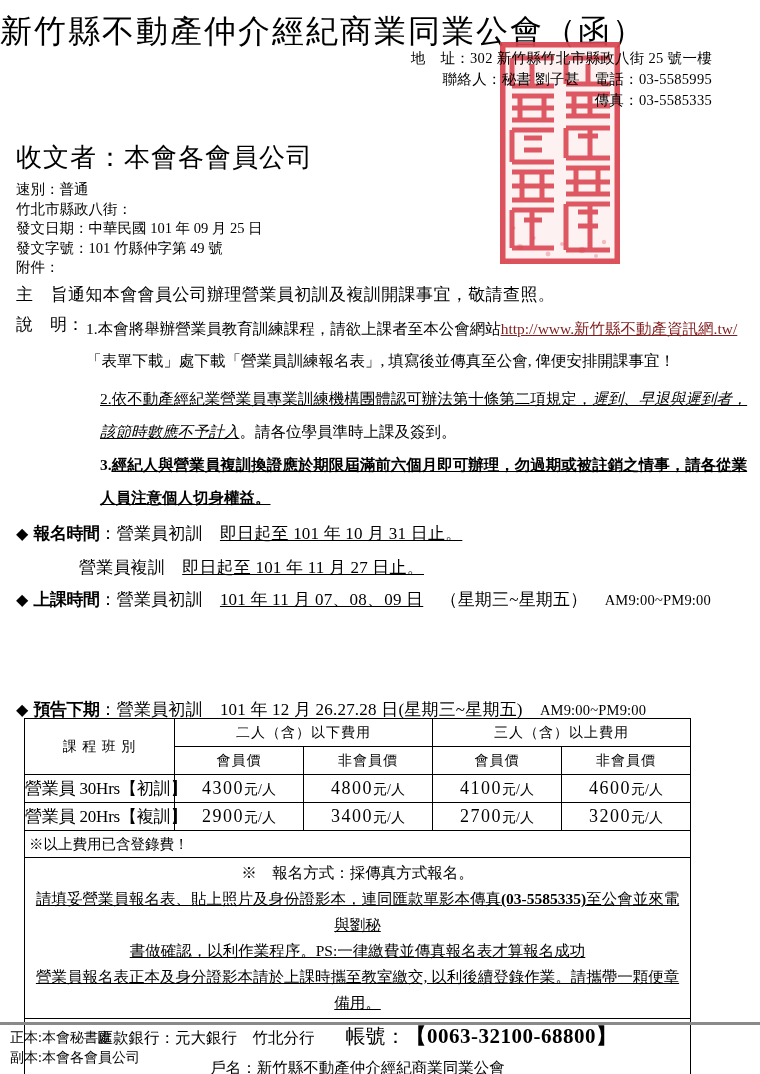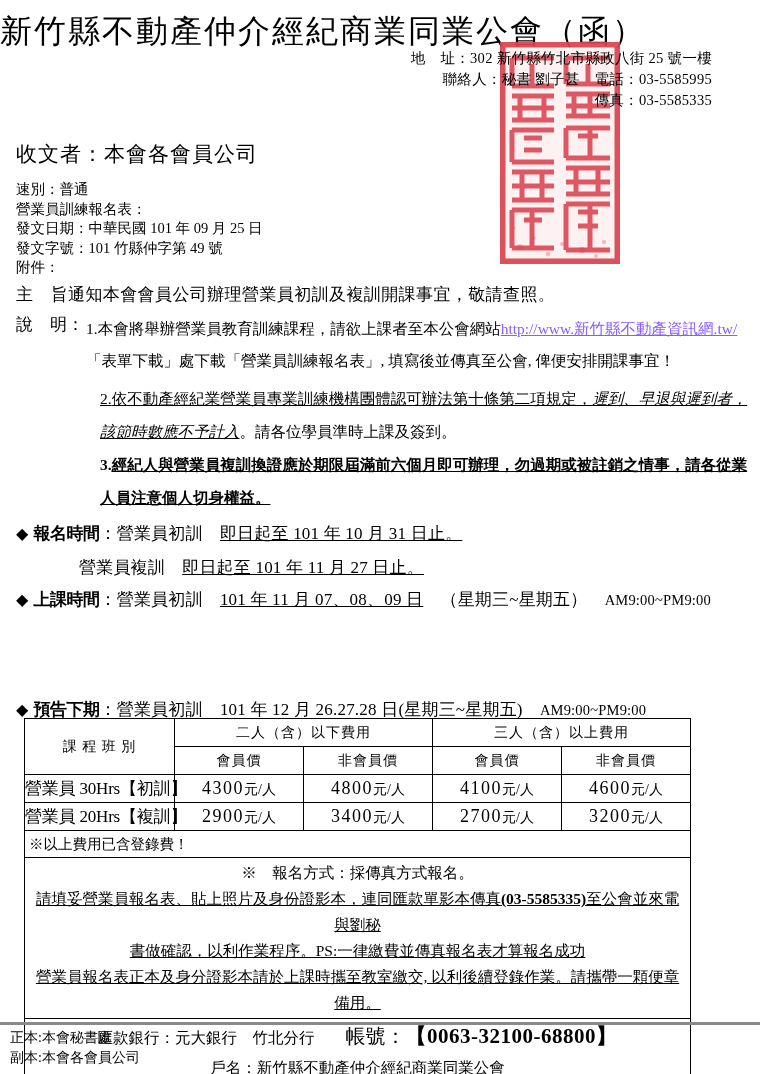--- a/index.html
+++ b/index.html
@@ -55,21 +55,21 @@
     white-space: nowrap;
   }
   .contact div { letter-spacing: .3px; }
   .ltr { font-family: "Liberation Serif", serif; }
 
   
   .recipient {
     position: absolute;
     left: 16px;
     top: 140px;
-    font-size: 21px;
+    font-size: 26px;
     letter-spacing: 1px;
     white-space: nowrap;
   }
   .meta {
     position: absolute;
     left: 16px;
     top: 180px;
     font-size: 14.5px;
     line-height: 19.6px;
     white-space: nowrap;
@@ -97,21 +97,21 @@
     left: 86px;
     top: 313px;
     width: 662px;
     font-size: 16px;
     line-height: 32px;
   }
   .expl-item { margin: 0; }
   .p1 { font-size: 15.5px; }
   .p1 .num { font-size: 15.5px; }
   .link {
-    color: #8b5cf6;
+    color: #7f1d1d;
     text-decoration: underline;
     font-family: "Liberation Serif", serif;
   }
   .u { text-decoration: underline; }
   .p2 {
     position: absolute;
     left: 100px;
     top: 382px;
     width: 650px;
     font-size: 15.5px;
@@ -268,21 +268,21 @@
   <div class="contact">
     <div><span>地　址：</span><span class="ltr">302 新竹縣竹北市縣政八街 25 號一樓</span></div>
     <div><span>聯絡人：</span><span>秘書 劉子甚</span>　<span>電話：</span><span class="ltr">03-5585995</span></div>
     <div><span>傳真：</span><span class="ltr">03-5585335</span></div>
   </div>
 
   <div class="recipient"><span>收文者：</span><span>本會各會員公司</span></div>
 
   <div class="meta">
     <div><span>速別：</span><span>普通</span></div>
-    <div><span>營業員訓練報名表：</span><span></span></div>
+    <div><span>竹北市縣政八街：</span><span></span></div>
     <div><span>發文日期：</span><span class="ltr">中華民國 101 年 09 月 25 日</span></div>
     <div><span>發文字號：</span><span>101 竹縣仲字第 49 號</span></div>
     <div><span>附件：</span><span></span></div>
   </div>
 
   <div class="subject-row">
     <span class="lbl">主　旨：</span><span>通知本會會員公司辦理營業員初訓及複訓開課事宜，敬請查照。</span>
   </div>
 
   <div class="desc-row">說　明：</div>

